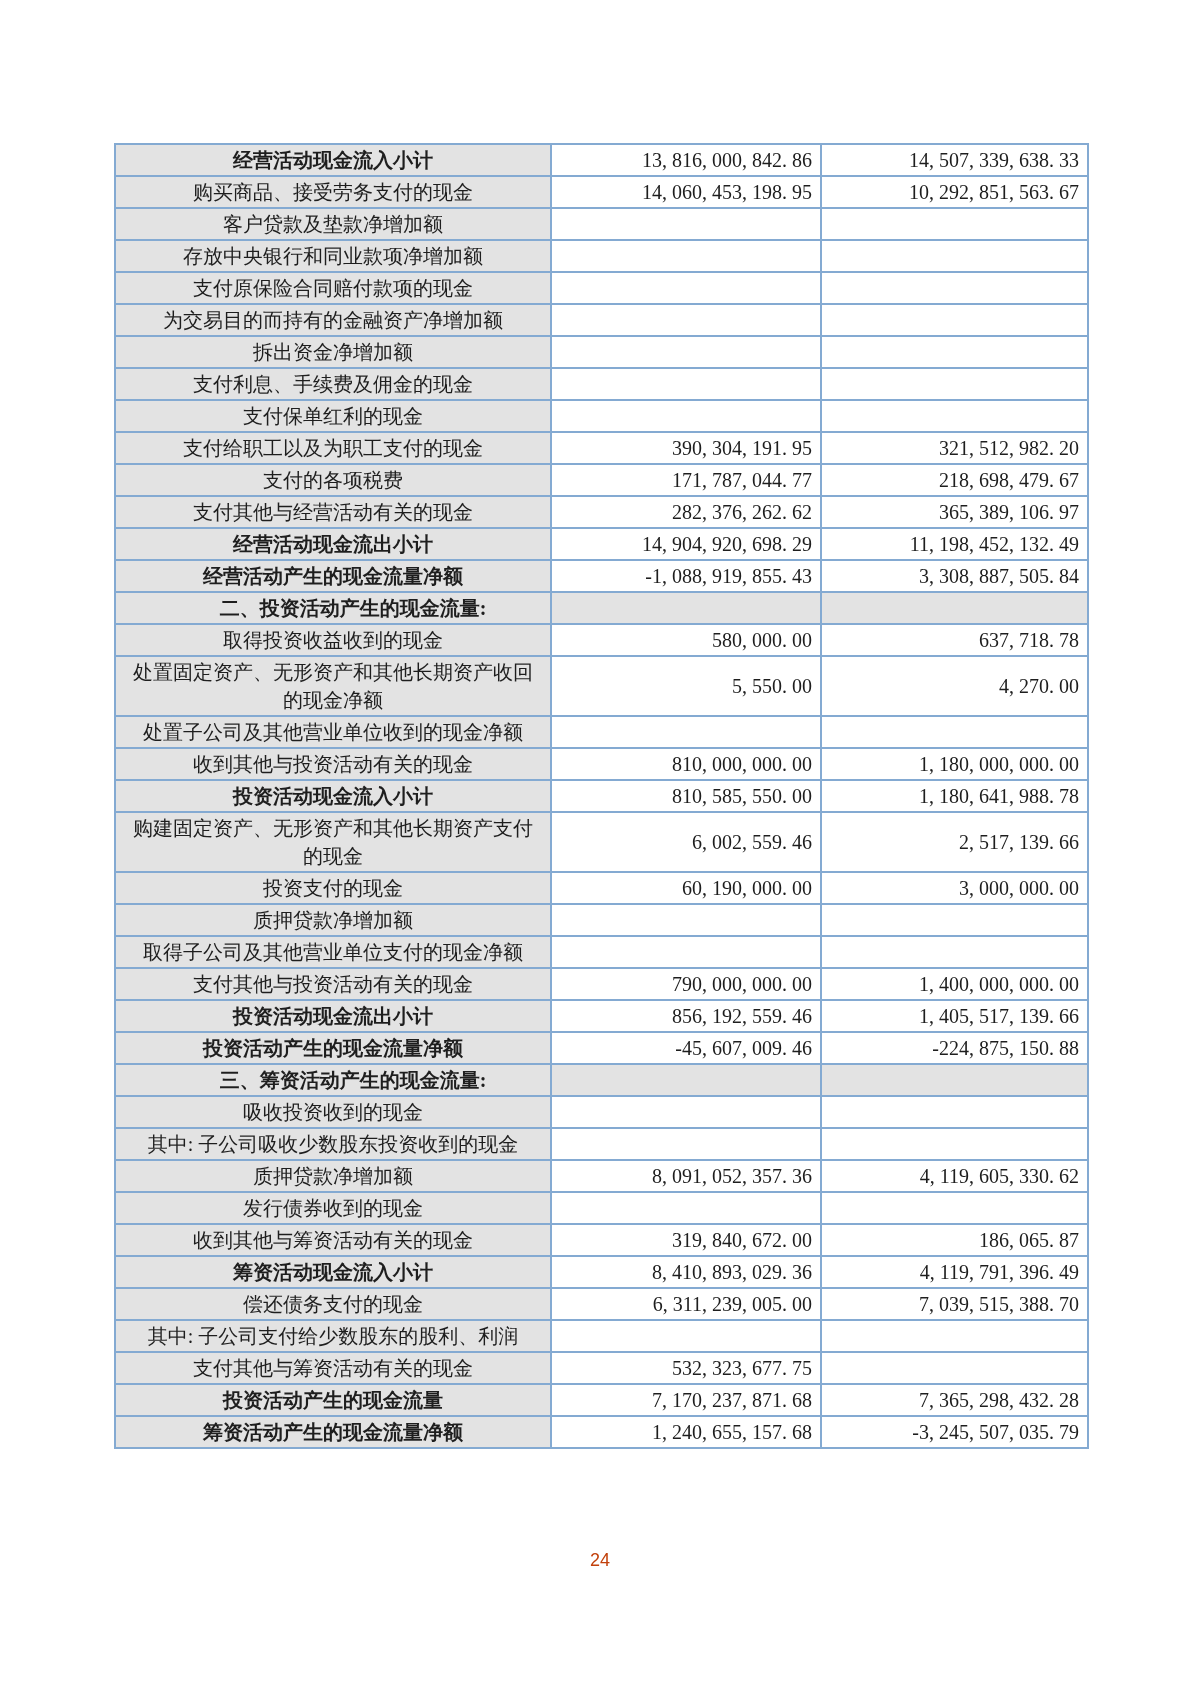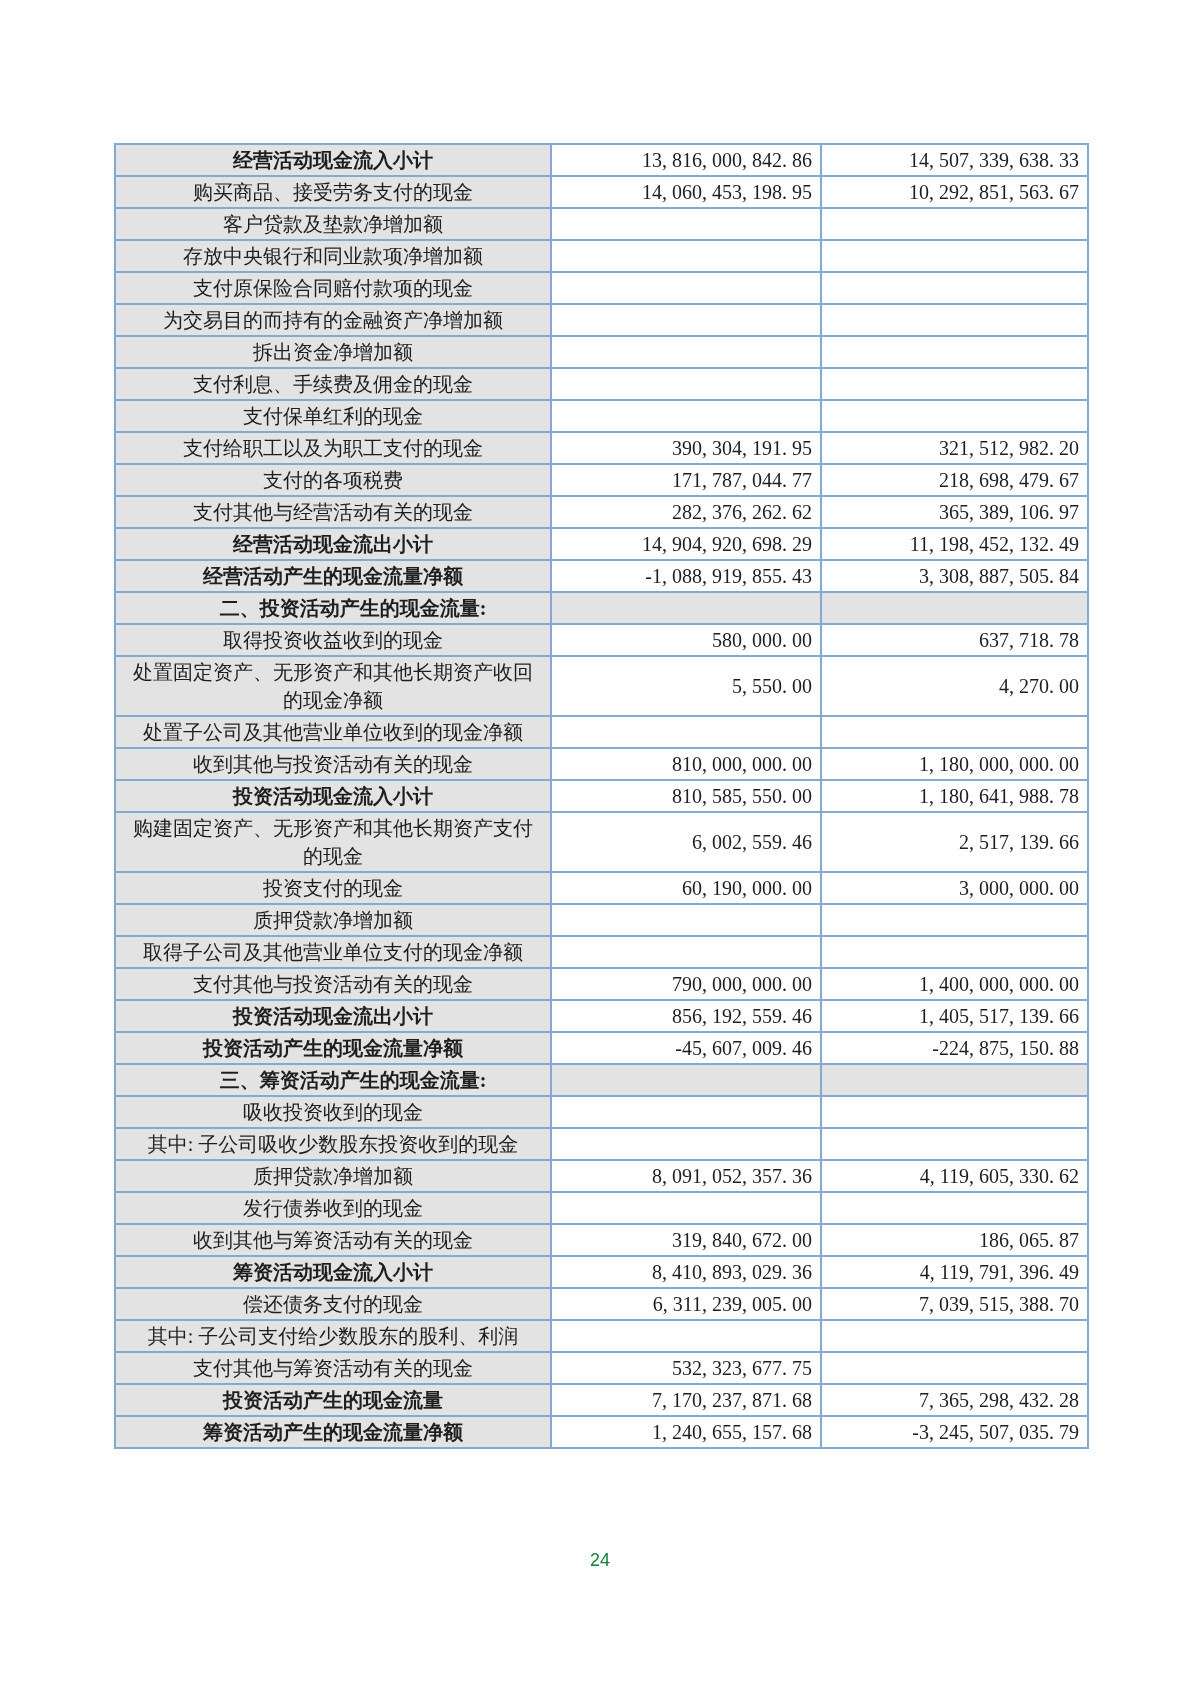--- a/index.html
+++ b/index.html
@@ -43,21 +43,21 @@
     background:#ffffff;
     white-space:nowrap;
   }
   tr.row-subtotal td.c-label{font-weight:700;text-align:center;}
   tr.row-section td.c-label{font-weight:700;}
   tr.row-section td{background:var(--shade);padding-left:48px;}
   .page-number{
     position:absolute;left:0;top:1550px;width:1200px;
     text-align:center;
     font-family:"Liberation Sans","DejaVu Sans",sans-serif;
-    font-size:18px;color:#15803d;
+    font-size:18px;color:#c2410c;
   }
 </style>
 </head>
 <body>
 
 <div class="page">
   <table class="cashflow">
     <colgroup>
       <col style="width:436px">
       <col style="width:270px">

